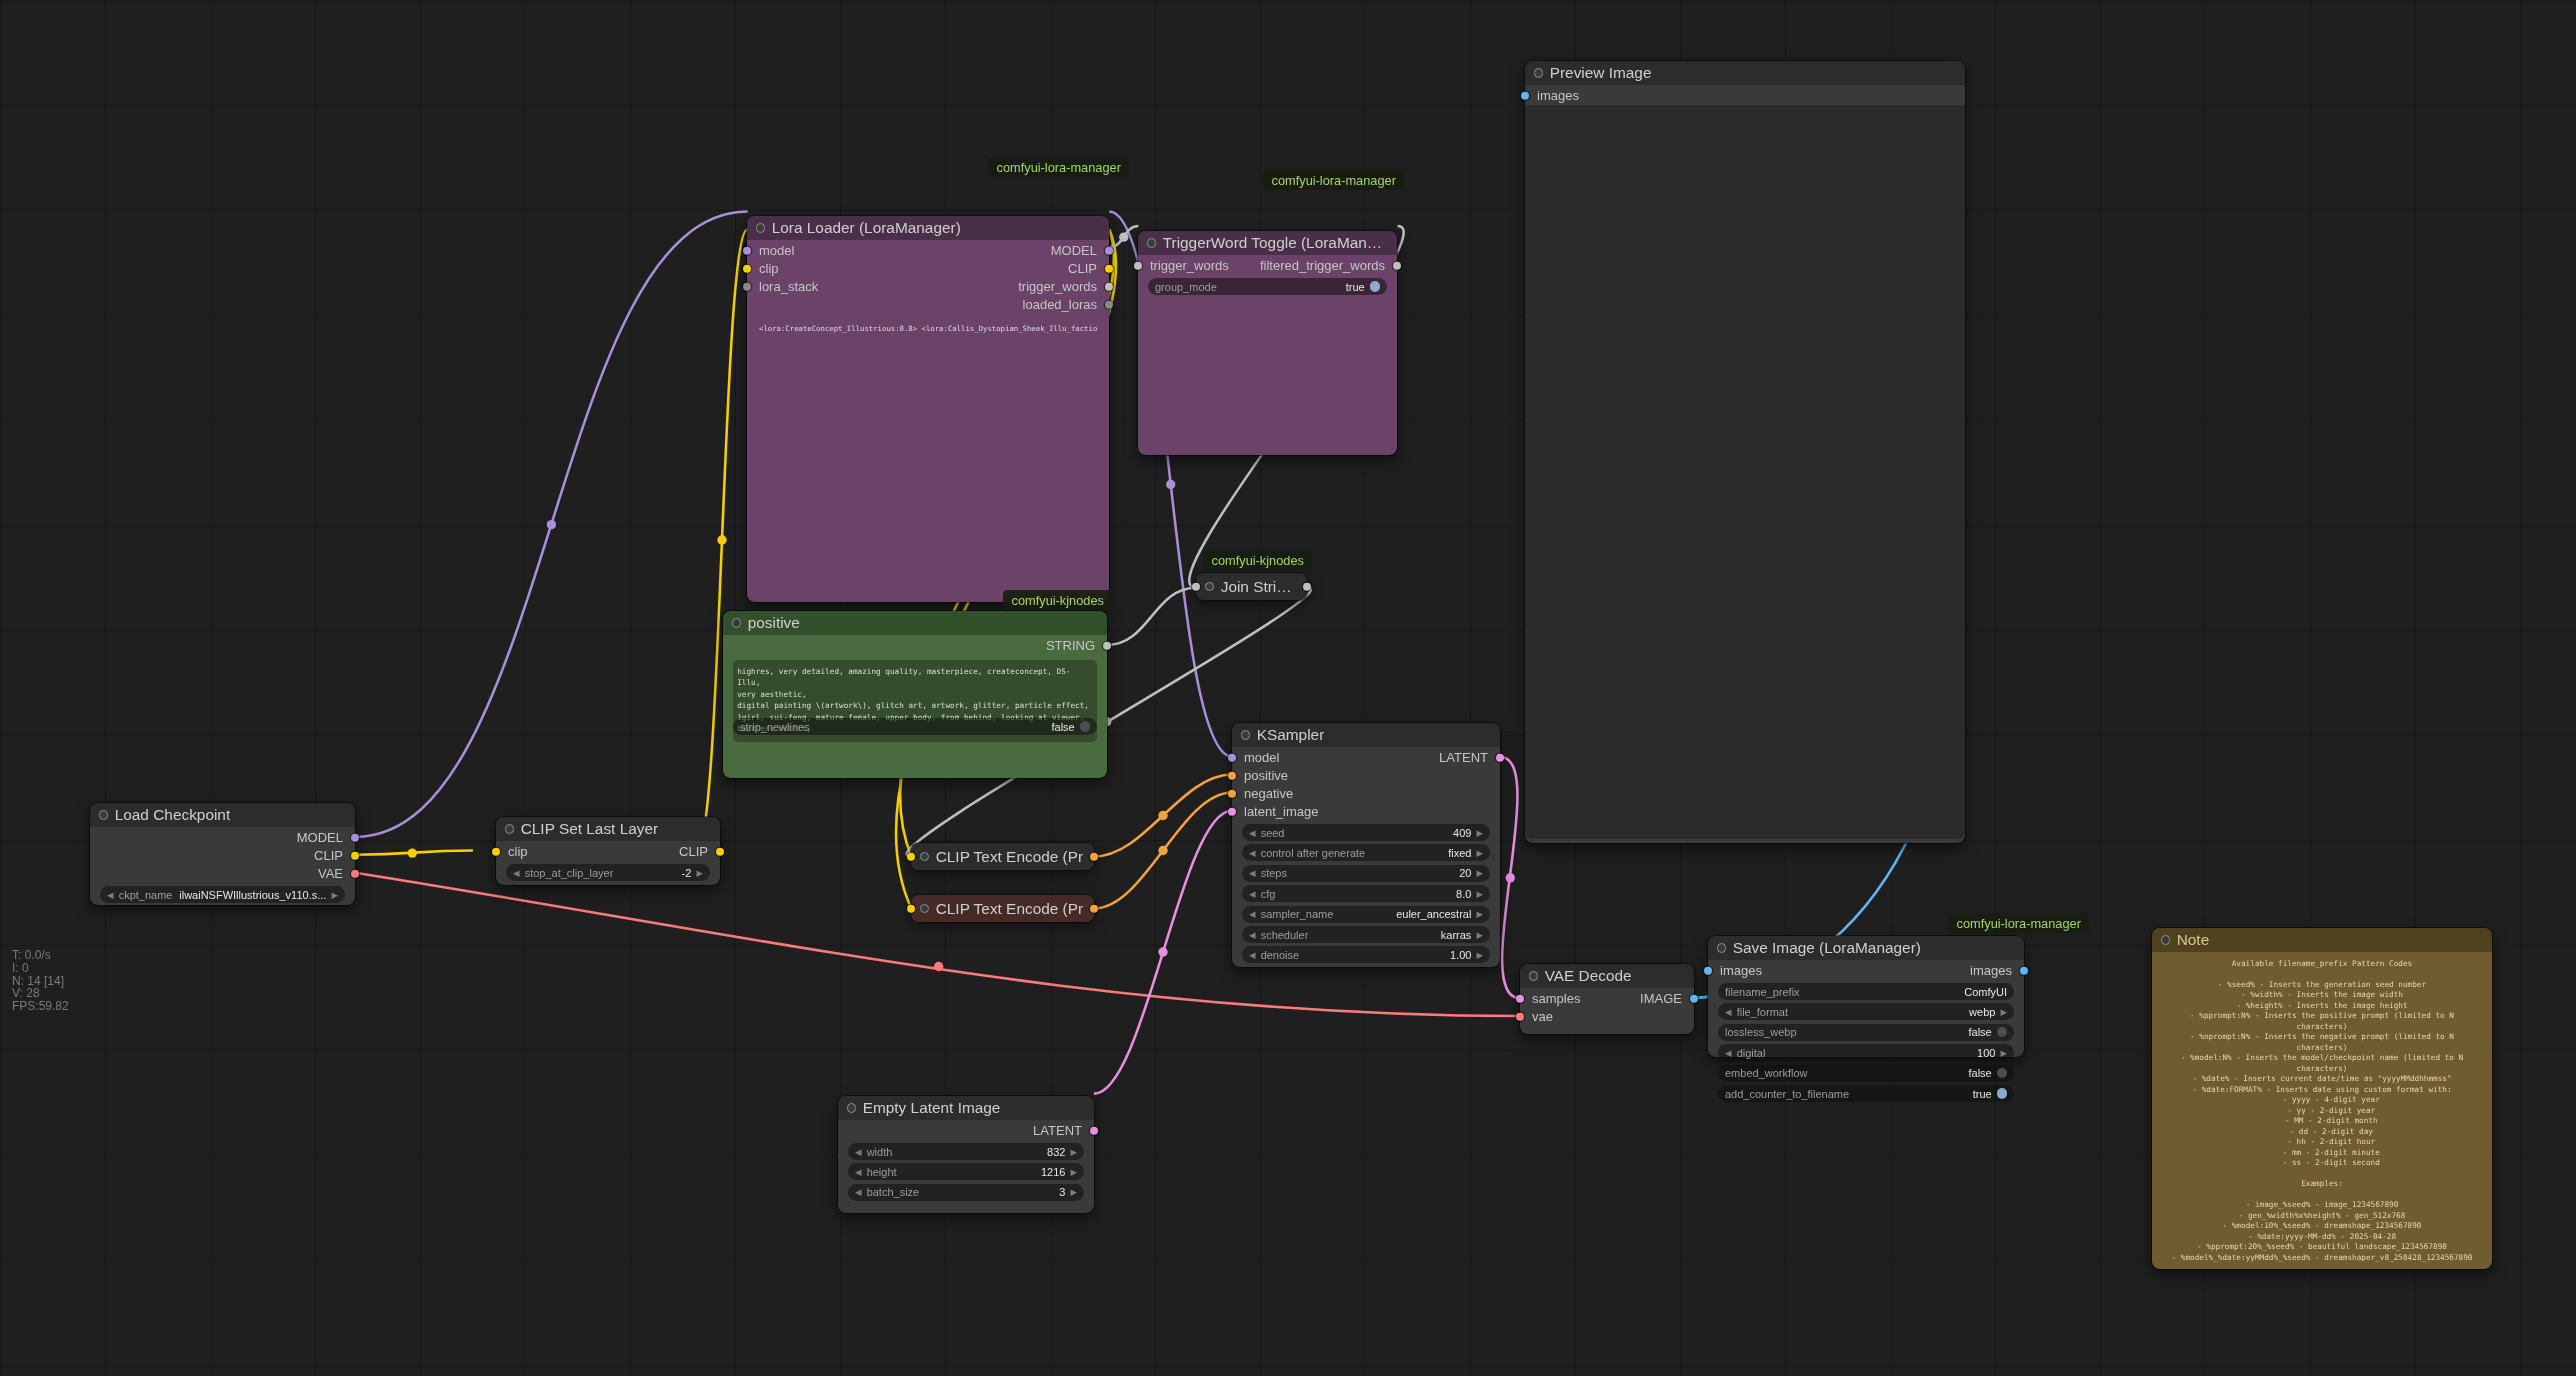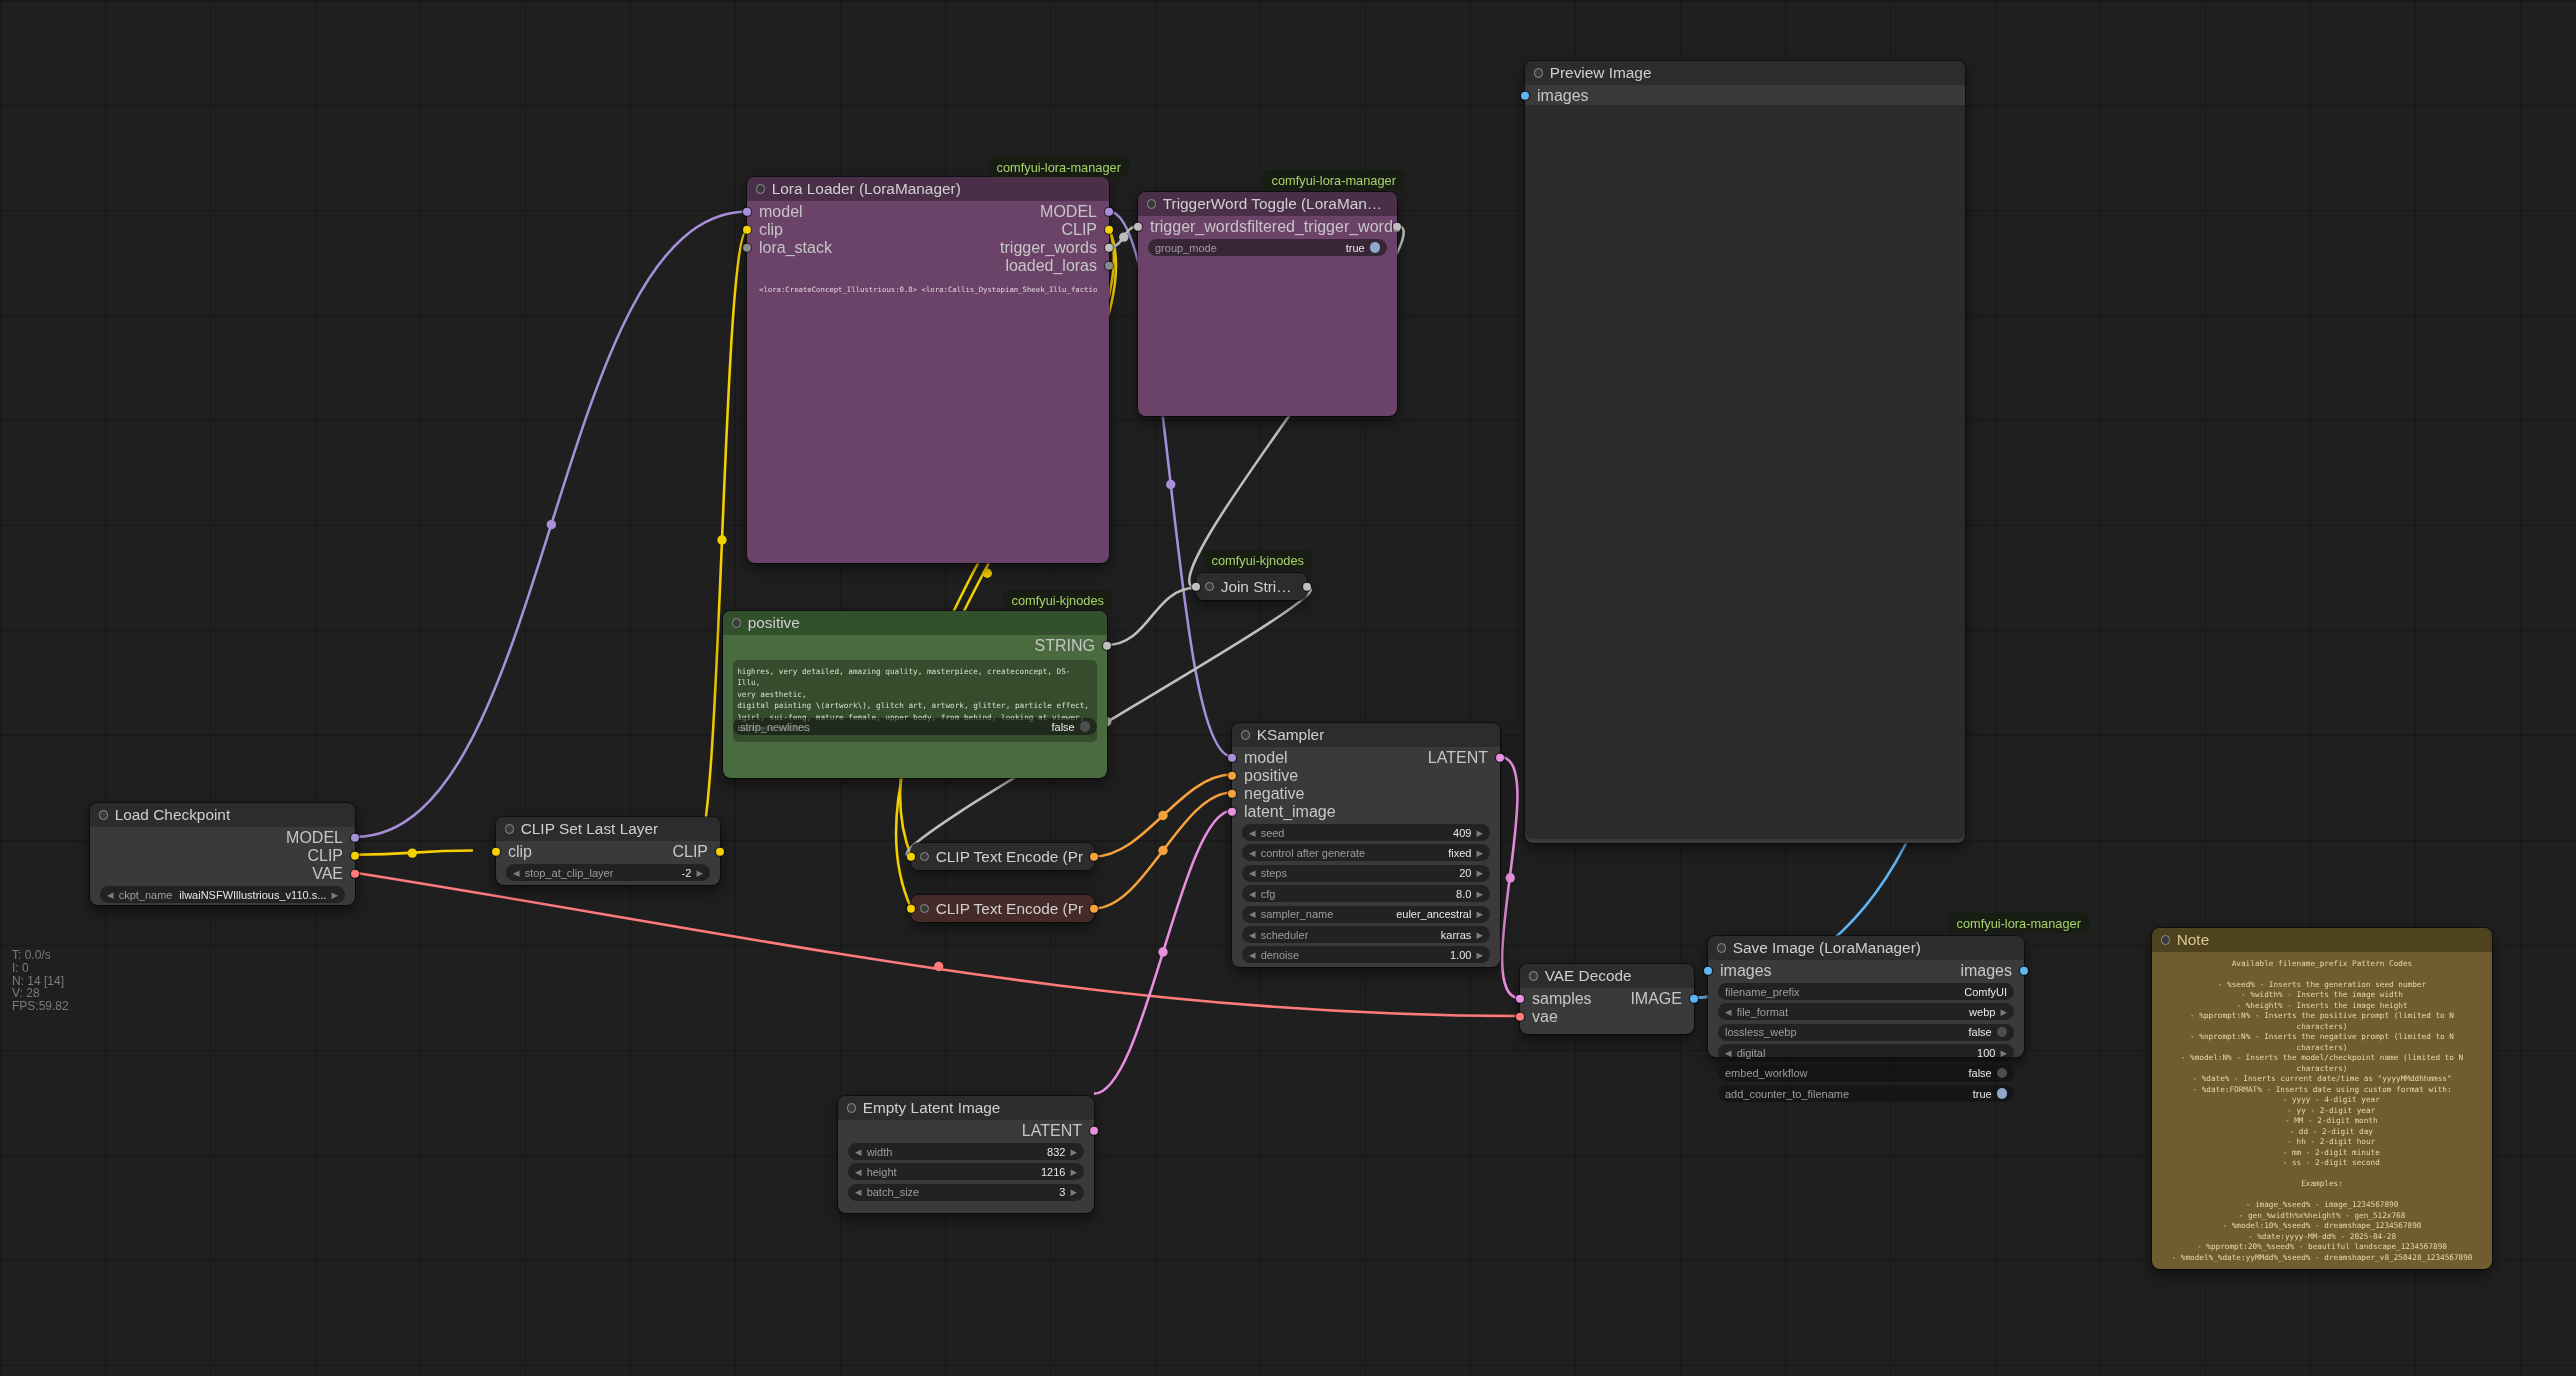--- a/index.html
+++ b/index.html
@@ -22,30 +22,30 @@
   .node{position:absolute;z-index:2;background:#3a3a3a;border-radius:7.7px;
     box-shadow:0 5.1px 13.7px rgba(0,0,0,.5);outline:0.9px solid rgba(0,0,0,.45);}
   .tb{height:24px;background:#2c2c2c;border-radius:7.7px 7.7px 0 0;display:flex;
     align-items:center;gap:6.8px;padding:0 8.5px;color:#cfcfcf;font-size:15.4px;
     white-space:nowrap;overflow:hidden;}
   .cdot{flex:0 0 auto;width:9.4px;height:9.4px;border-radius:50%;
     background:#3a3a3a;border:1.3px solid #8f8f8f;box-sizing:border-box;}
   .ttl{overflow:hidden;text-overflow:ellipsis;}
   .body{padding-top:1.7px;position:relative;}
 
-  .node.purple{background:#6b4368;} .node.purple .tb{background:#4a2f48;}
+  .node.purple{background:#6b4368;margin-top:39px;} .node.purple .tb{background:#4a2f48;}
   .node.green{background:#4a6b3f;} .node.green .tb{background:#33502c;}
   .node.note-n{background:#6f5d31;text-align:center;} .node.note-n .tb{background:#4e421f;color:#d8c98f;}
   .node.preview .pbody{background:#2b2b2b;border-radius:0 0 7.7px 7.7px;}
   .node.collapsed{height:27px;}
   .node.collapsed .tb{height:27px;border-radius:7.7px;}
   .node.maroon .tb{background:#452a28;}
 
   .row{display:flex;align-items:center;height:18px;padding:0 12px;
-    position:relative;font-size:16px;color:#c6c6c6;}
+    position:relative;font-size:13px;color:#c6c6c6;}
   .inlbl{margin-right:auto;} .outlbl{margin-left:auto;}
   .sdot{width:8.5px;height:8.5px;border-radius:50%;position:absolute;top:50%;
     transform:translateY(-50%);box-shadow:0 0 0 1.3px rgba(0,0,0,.45);}
   .sdot.in{left:-4.3px;} .sdot.out{right:-4.3px;}
   .c-model{background:var(--c-model);} .c-clip{background:var(--c-clip);}
   .c-vae{background:var(--c-vae);} .c-cond{background:var(--c-conditioning);}
   .c-latent{background:var(--c-latent);} .c-image{background:var(--c-image);}
   .c-string{background:var(--c-string);} .c-generic{background:#8a8a8a;}
 
   .w{display:flex;align-items:center;gap:5.1px;background:rgba(14,14,14,.55);

